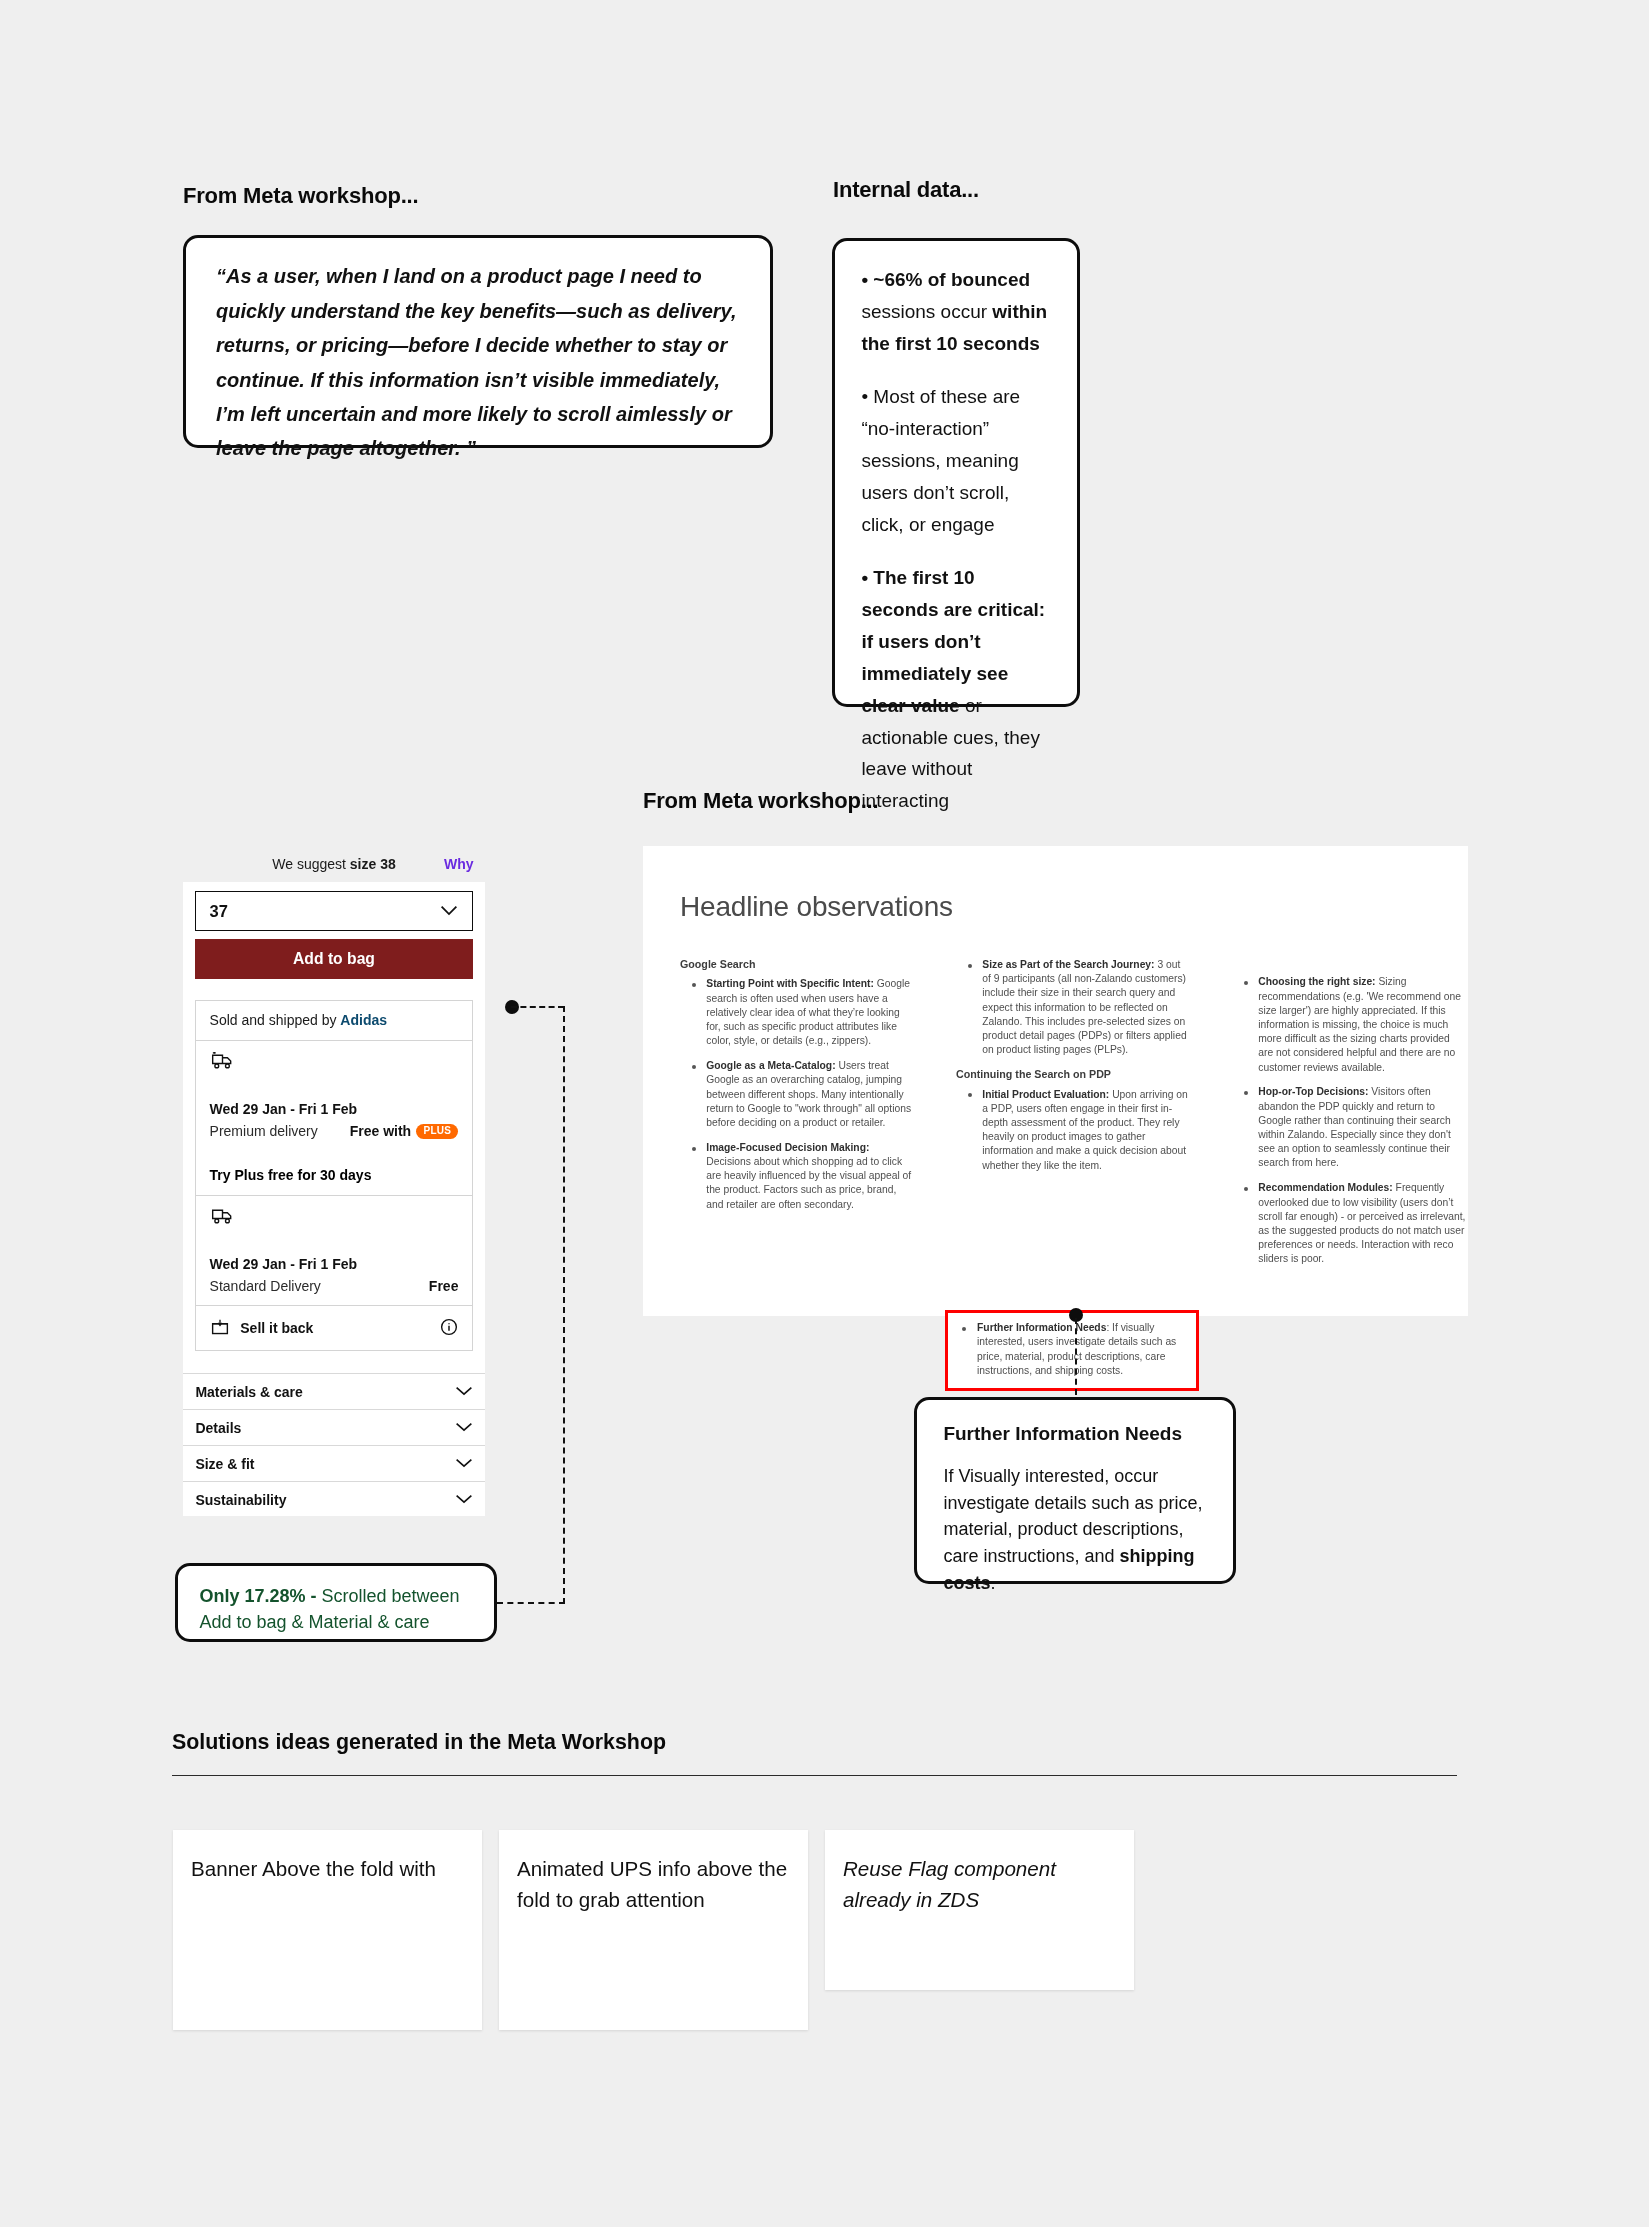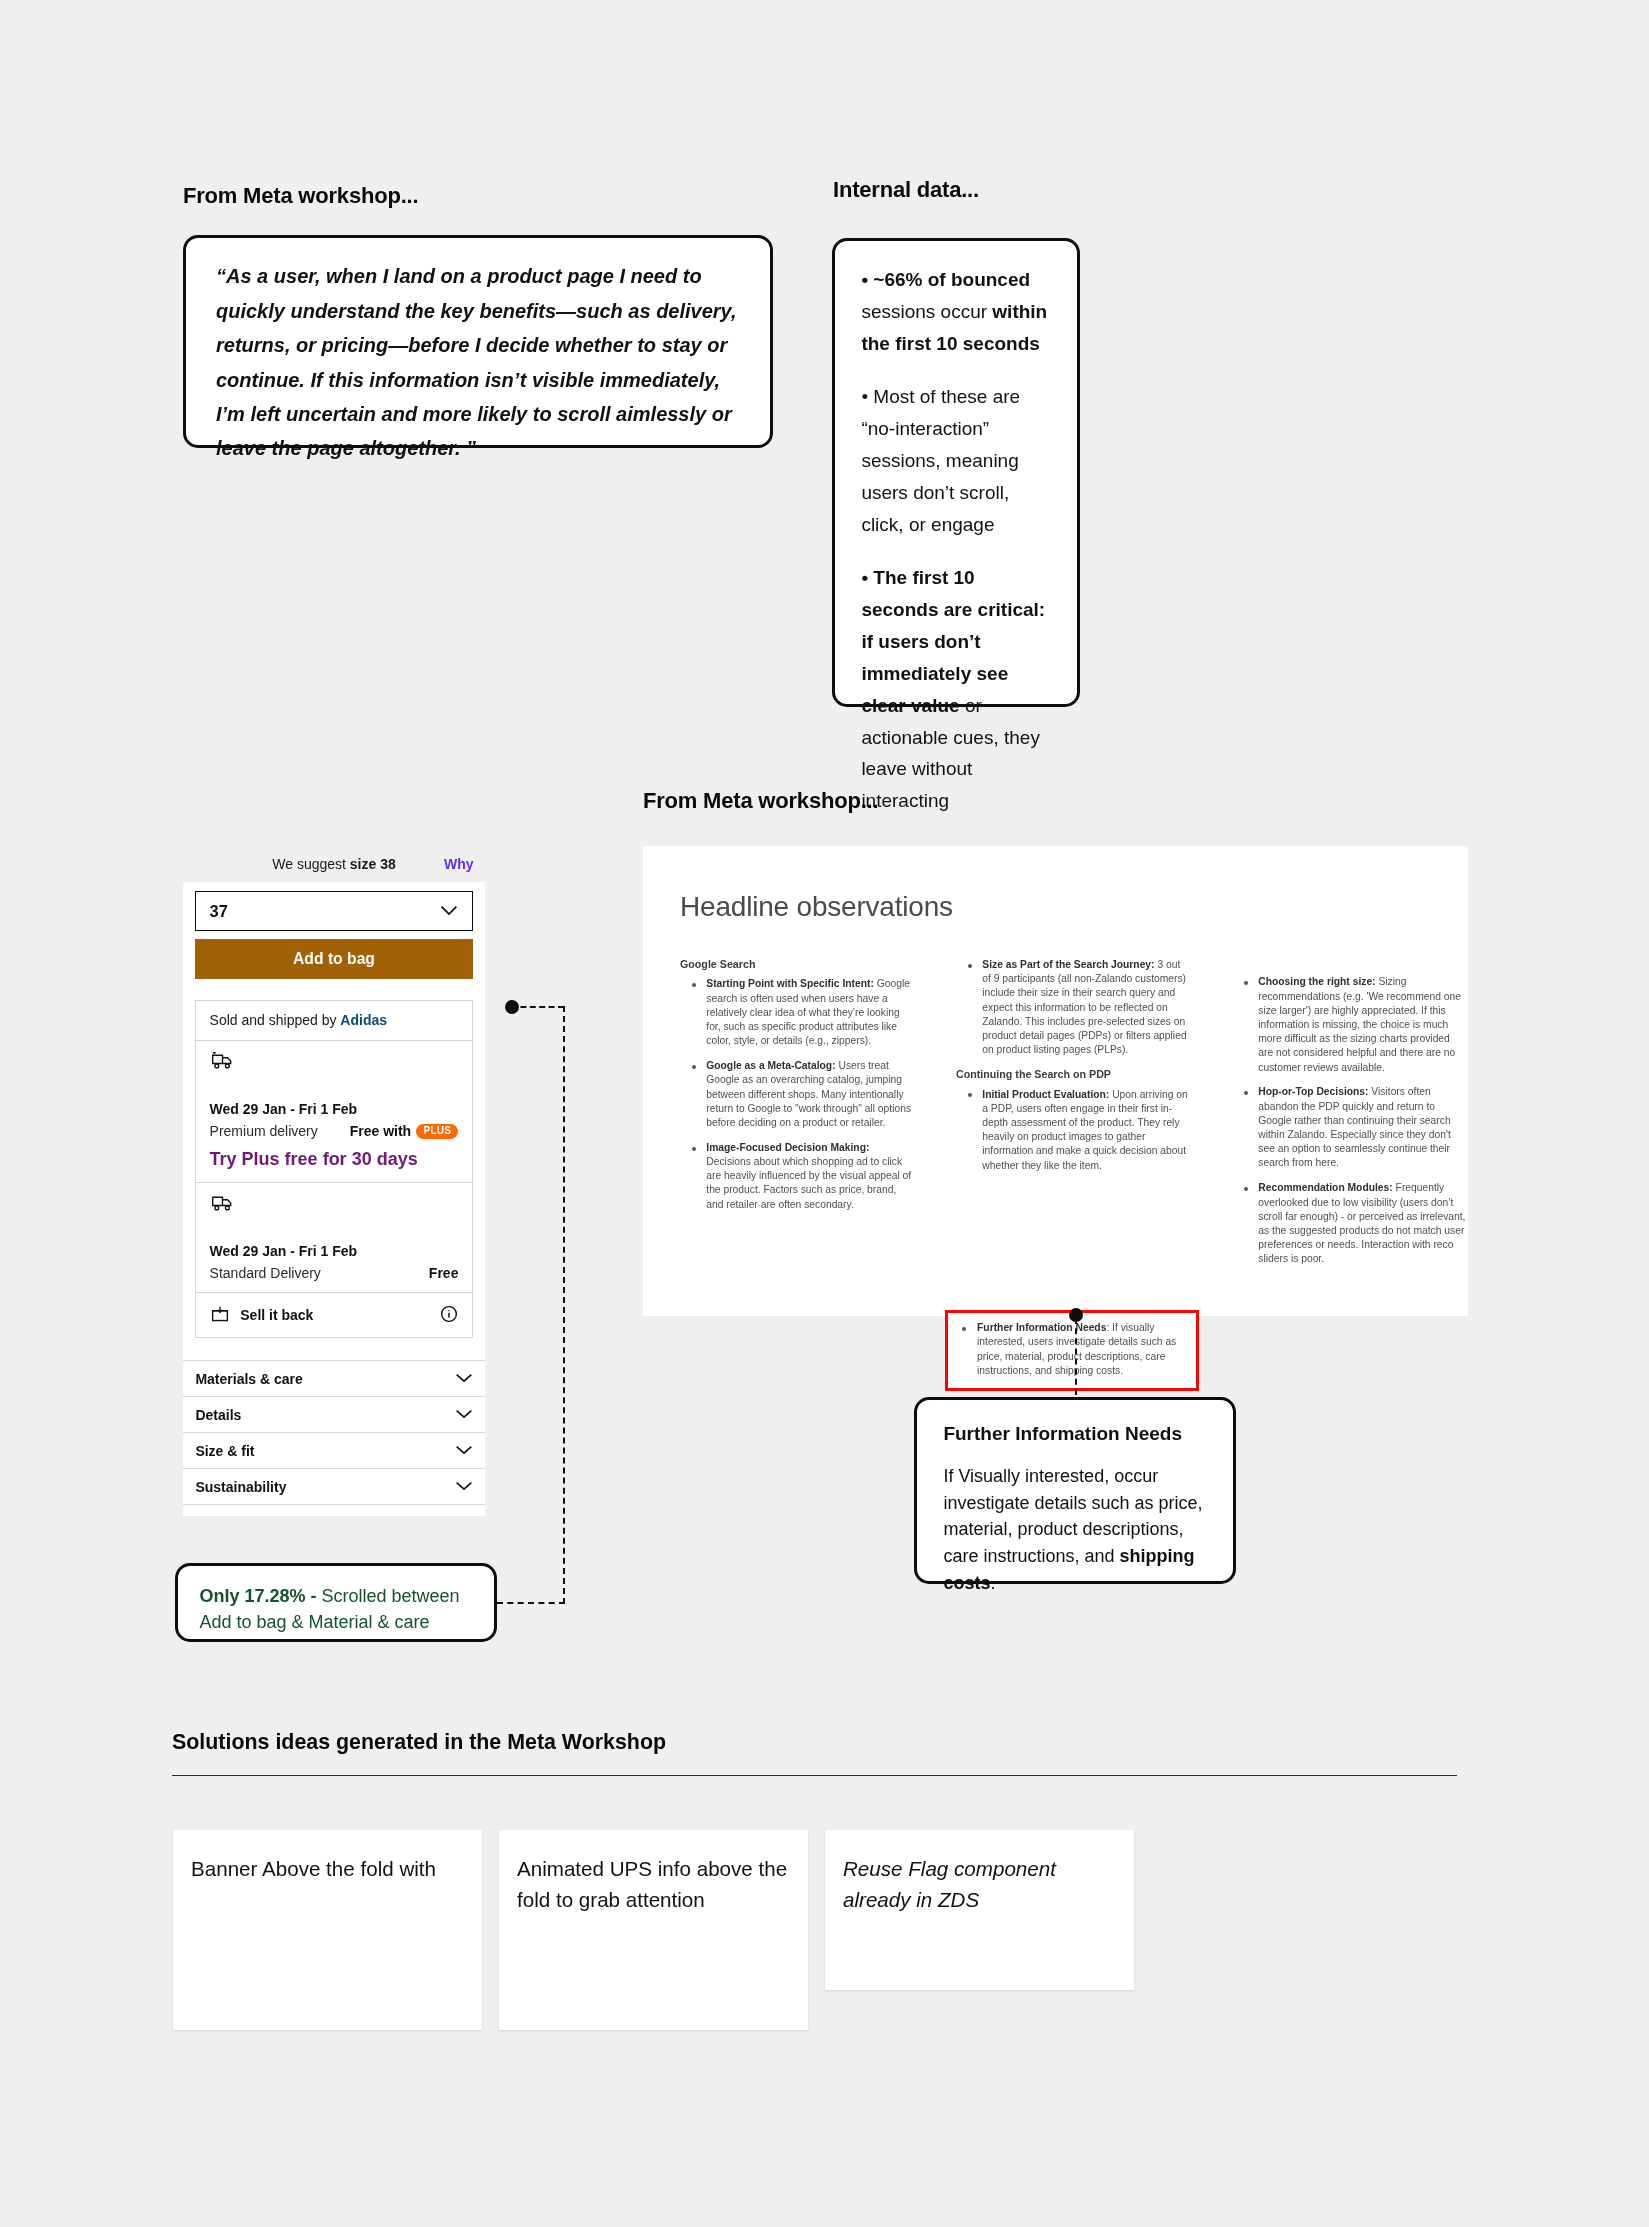--- a/index.html
+++ b/index.html
@@ -74,21 +74,21 @@
     align-items: center;
     justify-content: space-between;
     padding: 0 13.2px;
     font-size: 16.5px;
     font-weight: bold;
     color: #111;
   }
   .addbag {
     margin-top: 8.2px;
     height: 40px;
-    background: #a16207;
+    background: #7f1d1d;
     color: #fff;
     display: flex;
     align-items: center;
     justify-content: center;
     font-size: 15.7px;
     font-weight: bold;
   }
   .ship-box {
     margin-top: 20.6px;
     border: 0.8px solid #d4d4d4;
@@ -100,21 +100,21 @@
   .ship-date { font-size: 14px; font-weight: bold; color: #111; margin-top: 28px; }
   .ship-line {
     display: flex; justify-content: space-between; align-items: center;
     font-size: 14px; color: #2b2b2b; margin-top: 5.8px;
   }
   .ship-line .right { font-weight: bold; color: #111; display: flex; align-items: center; gap: 5px; }
   .plus-badge {
     background: #ff6900; color: #fff; font-size: 10px; font-weight: bold;
     border-radius: 8.2px; padding: 1.6px 7.4px 2.5px 7.4px; letter-spacing: 0.2px;
   }
-  .try-plus { color: #701a75; font-weight: bold; font-size: 18px; margin-top: 10px; }
+  .try-plus { color: #000000; font-weight: bold; font-size: 14px; margin-top: 28px; }
   .sellback { display: flex; align-items: center; justify-content: space-between; }
   .sellback .lbl { display: flex; align-items: center; gap: 10.7px; font-weight: bold; font-size: 14px; color: #111; }
   .accordion { border-top: 0.8px solid #d9d9d9; }
   .acc-row {
     height: 36px; display: flex; align-items: center; justify-content: space-between;
     padding: 0 12.4px; border-bottom: 0.8px solid #d9d9d9;
     font-size: 14px; font-weight: bold; color: #111;
   }
 
   

